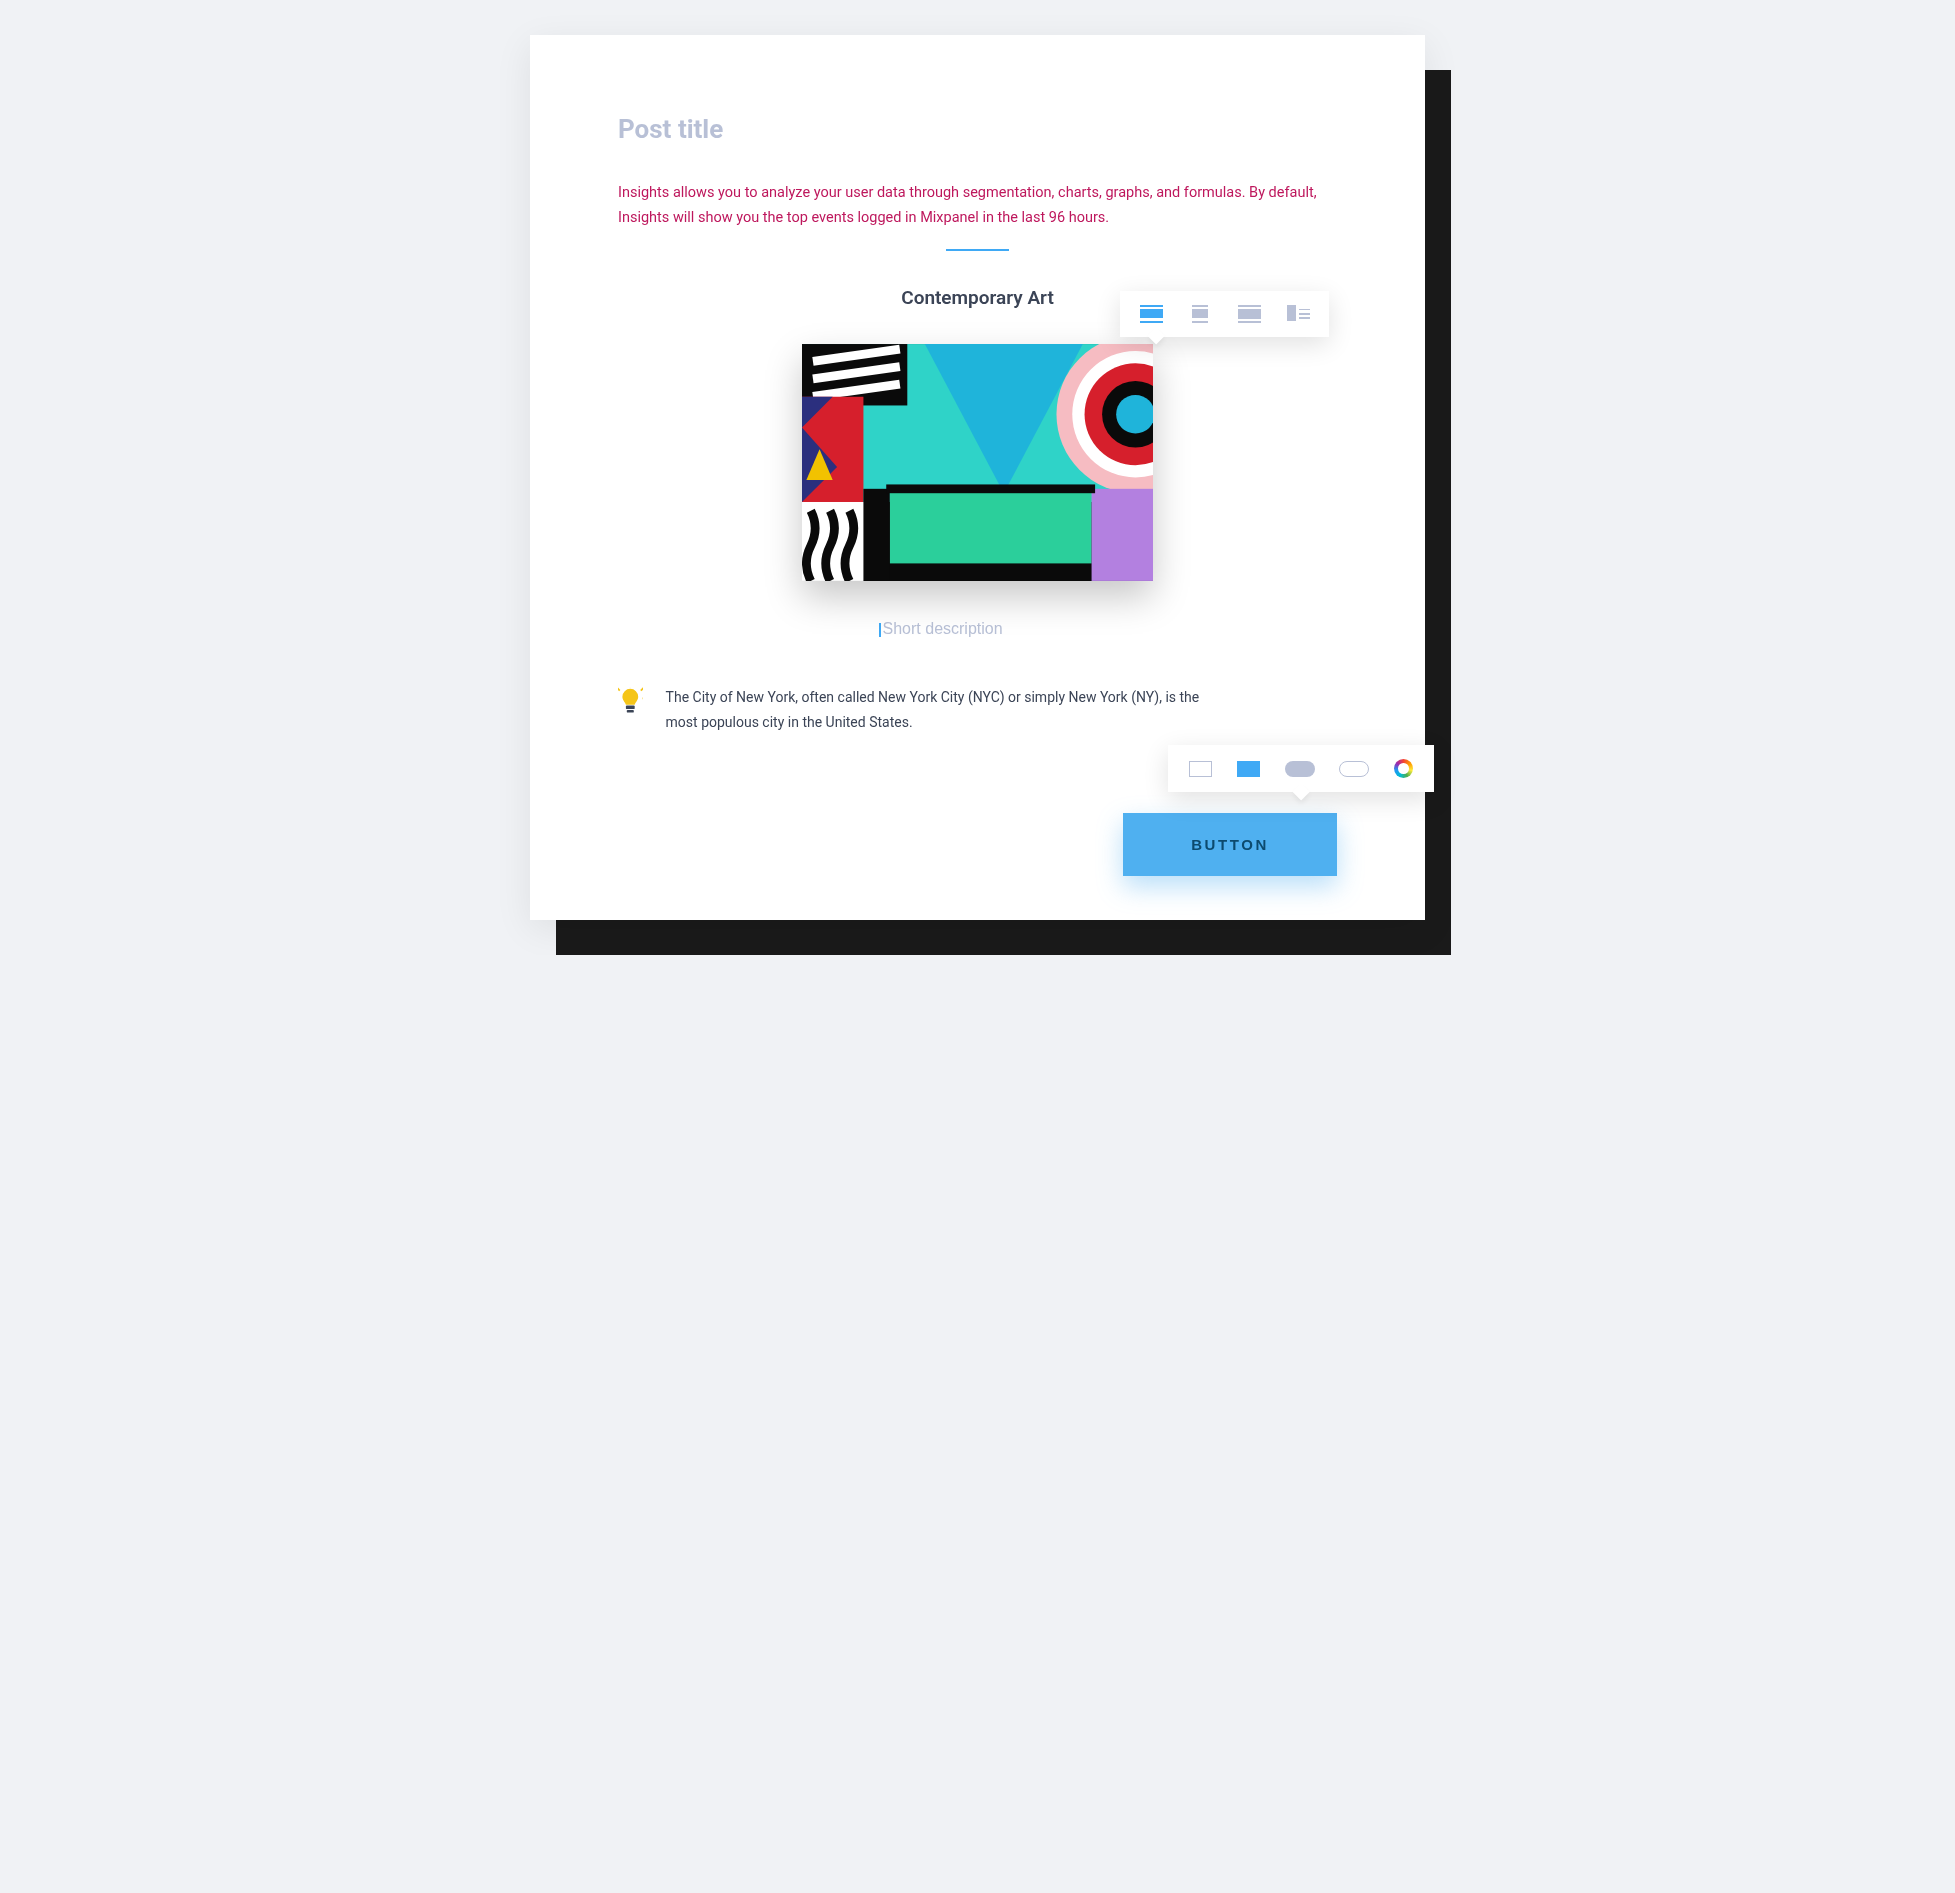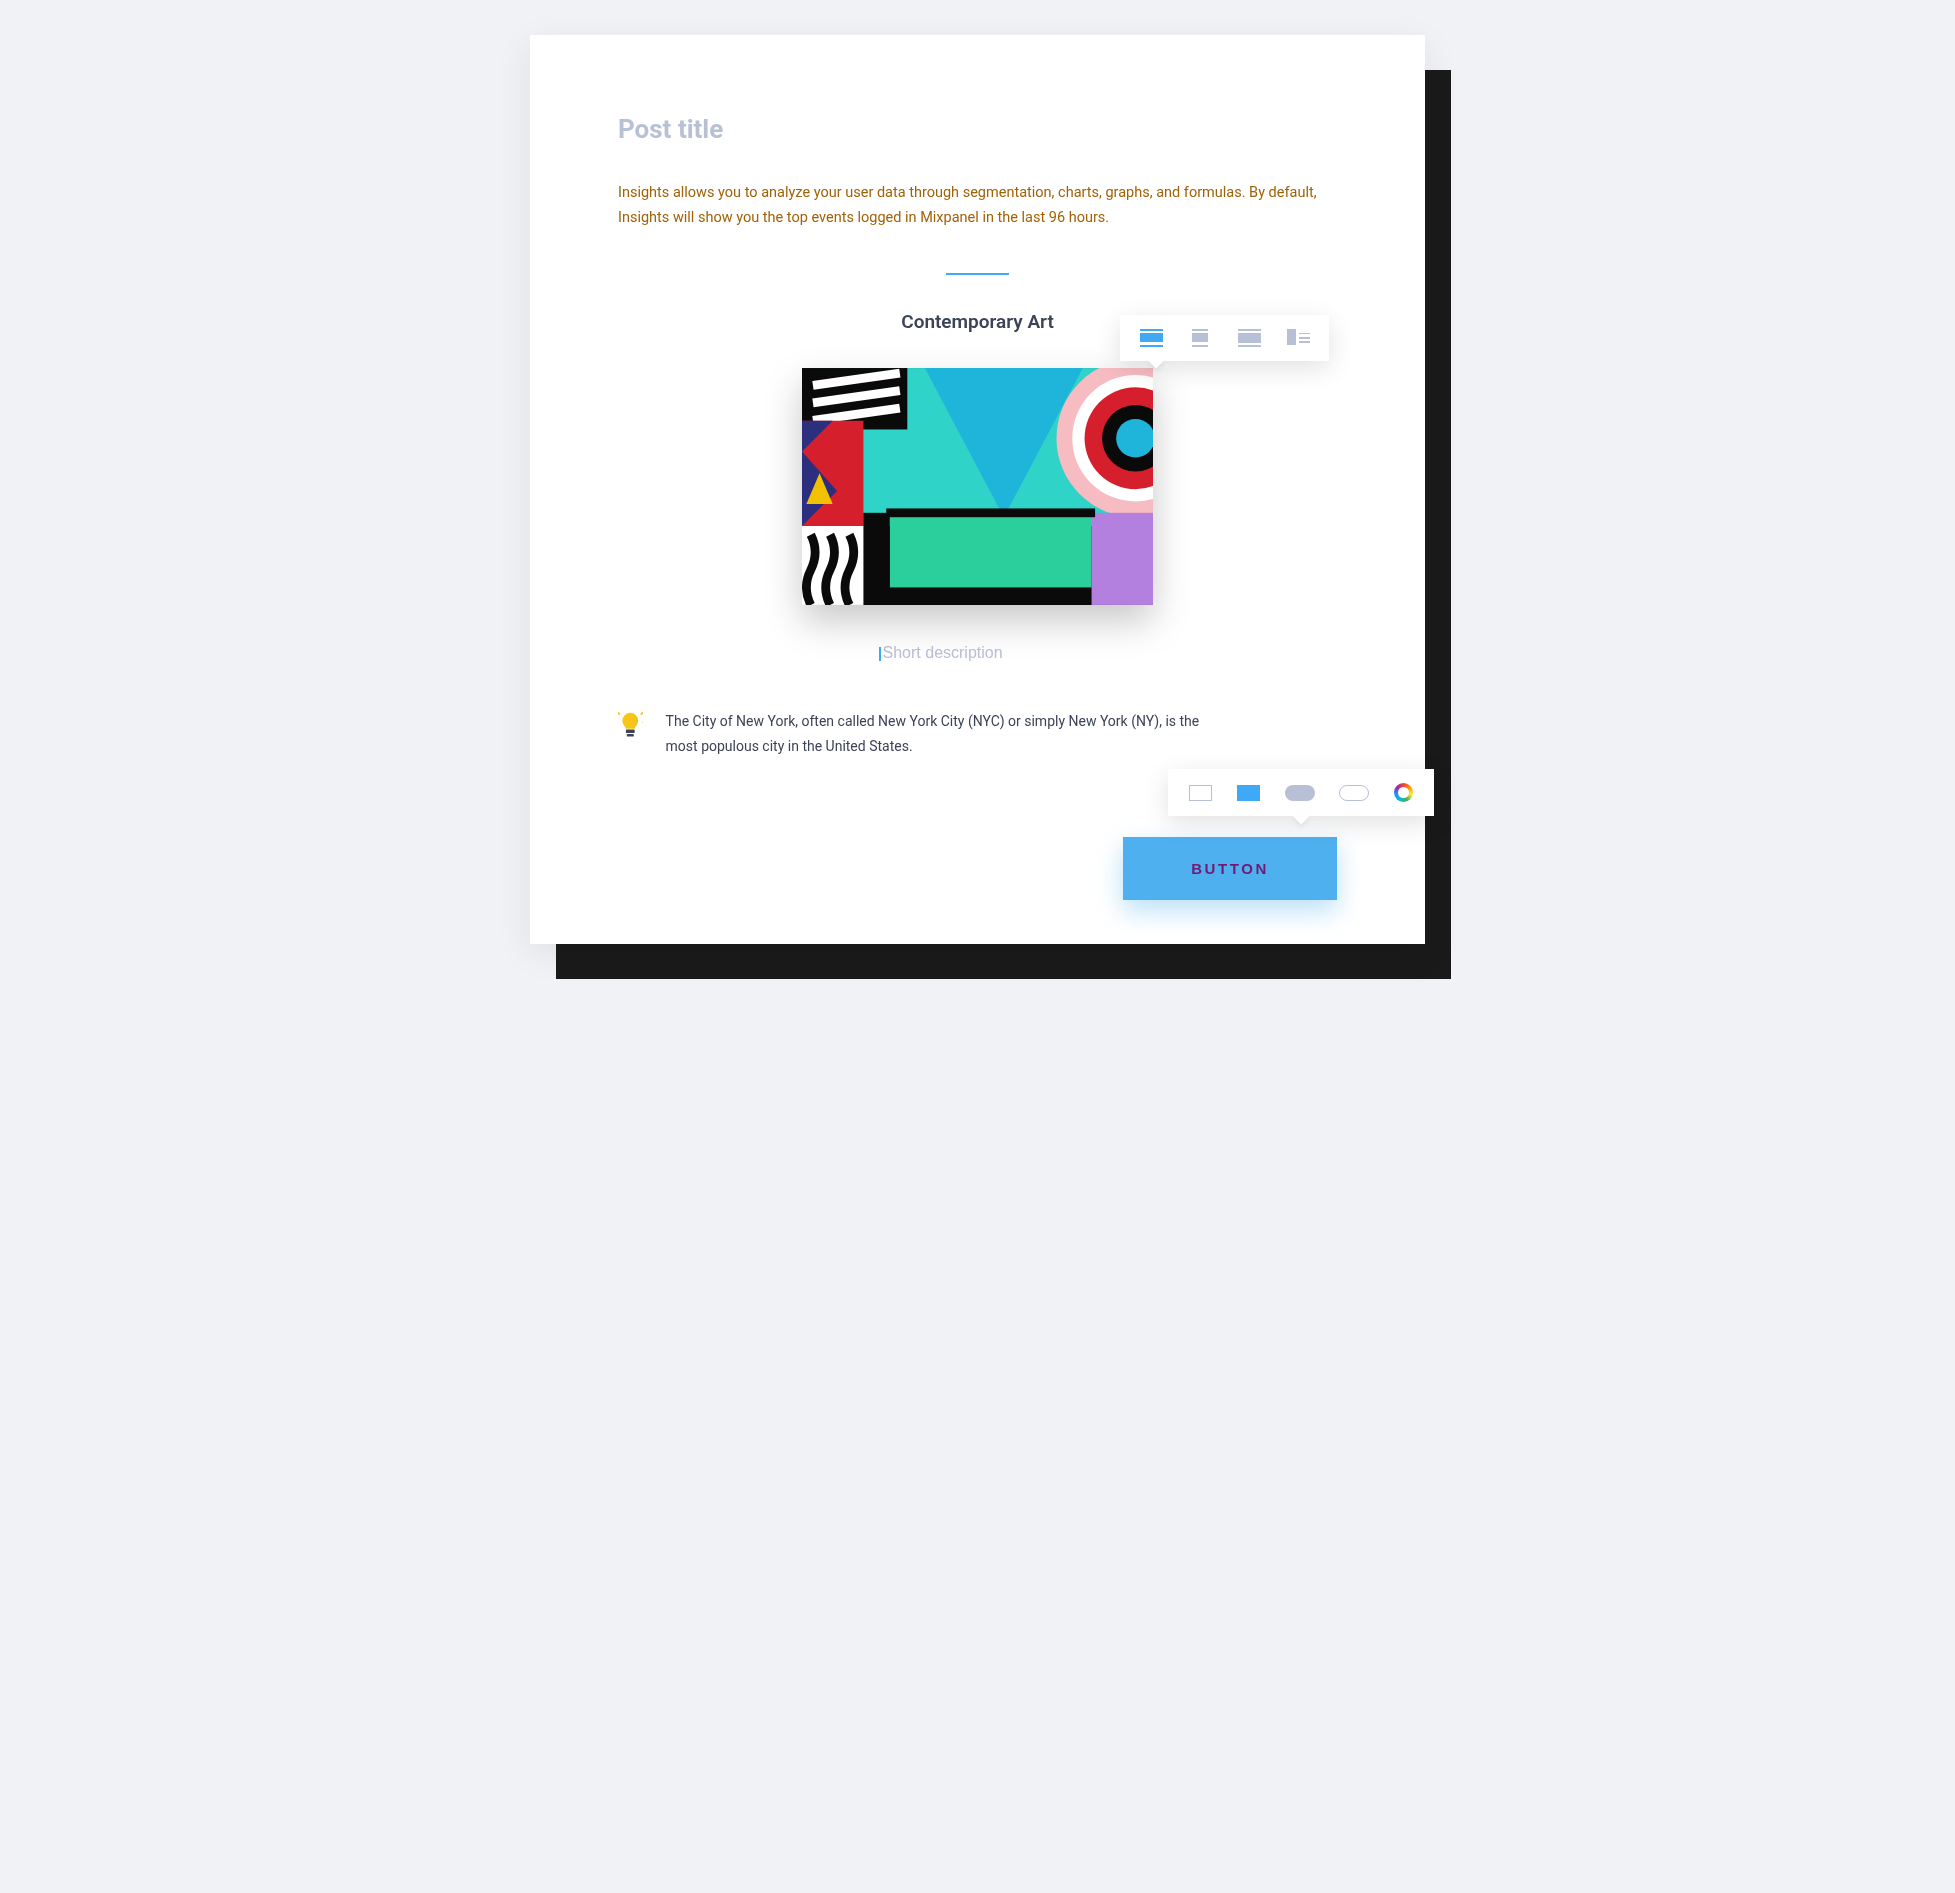--- a/index.html
+++ b/index.html
@@ -31,22 +31,22 @@
   }
   .post-title {
     font-size: 26px;
     font-weight: 700;
     color: #b8c0d6;
     margin-bottom: 37px;
   }
   .intro {
     font-size: 14.5px;
     line-height: 1.7;
-    color: #a16207;
-    margin-bottom: 43px;
+    color: #be185d;
+    margin-bottom: 19px;
   }
   .divider {
     width: 63px;
     height: 1.8px;
     background: #3fa9f5;
     margin: 0 auto 35px auto;
   }
   .section-heading {
     text-align: center;
     font-size: 19px;
@@ -156,21 +156,21 @@
     max-width: 562px;
   }
 
   .button-area {
     position: relative;
     display: flex;
     justify-content: flex-end;
   }
   .main-button {
     background: #4fb0f0;
-    color: #701a75;
+    color: #0c4a6e;
     border: none;
     font-size: 15px;
     font-weight: 600;
     letter-spacing: 2.6px;
     padding: 23px 68px;
     cursor: pointer;
     box-shadow: 0 10.5px 26px rgba(79,176,240,0.4);
   }
   .style-popover {
     position: absolute;

